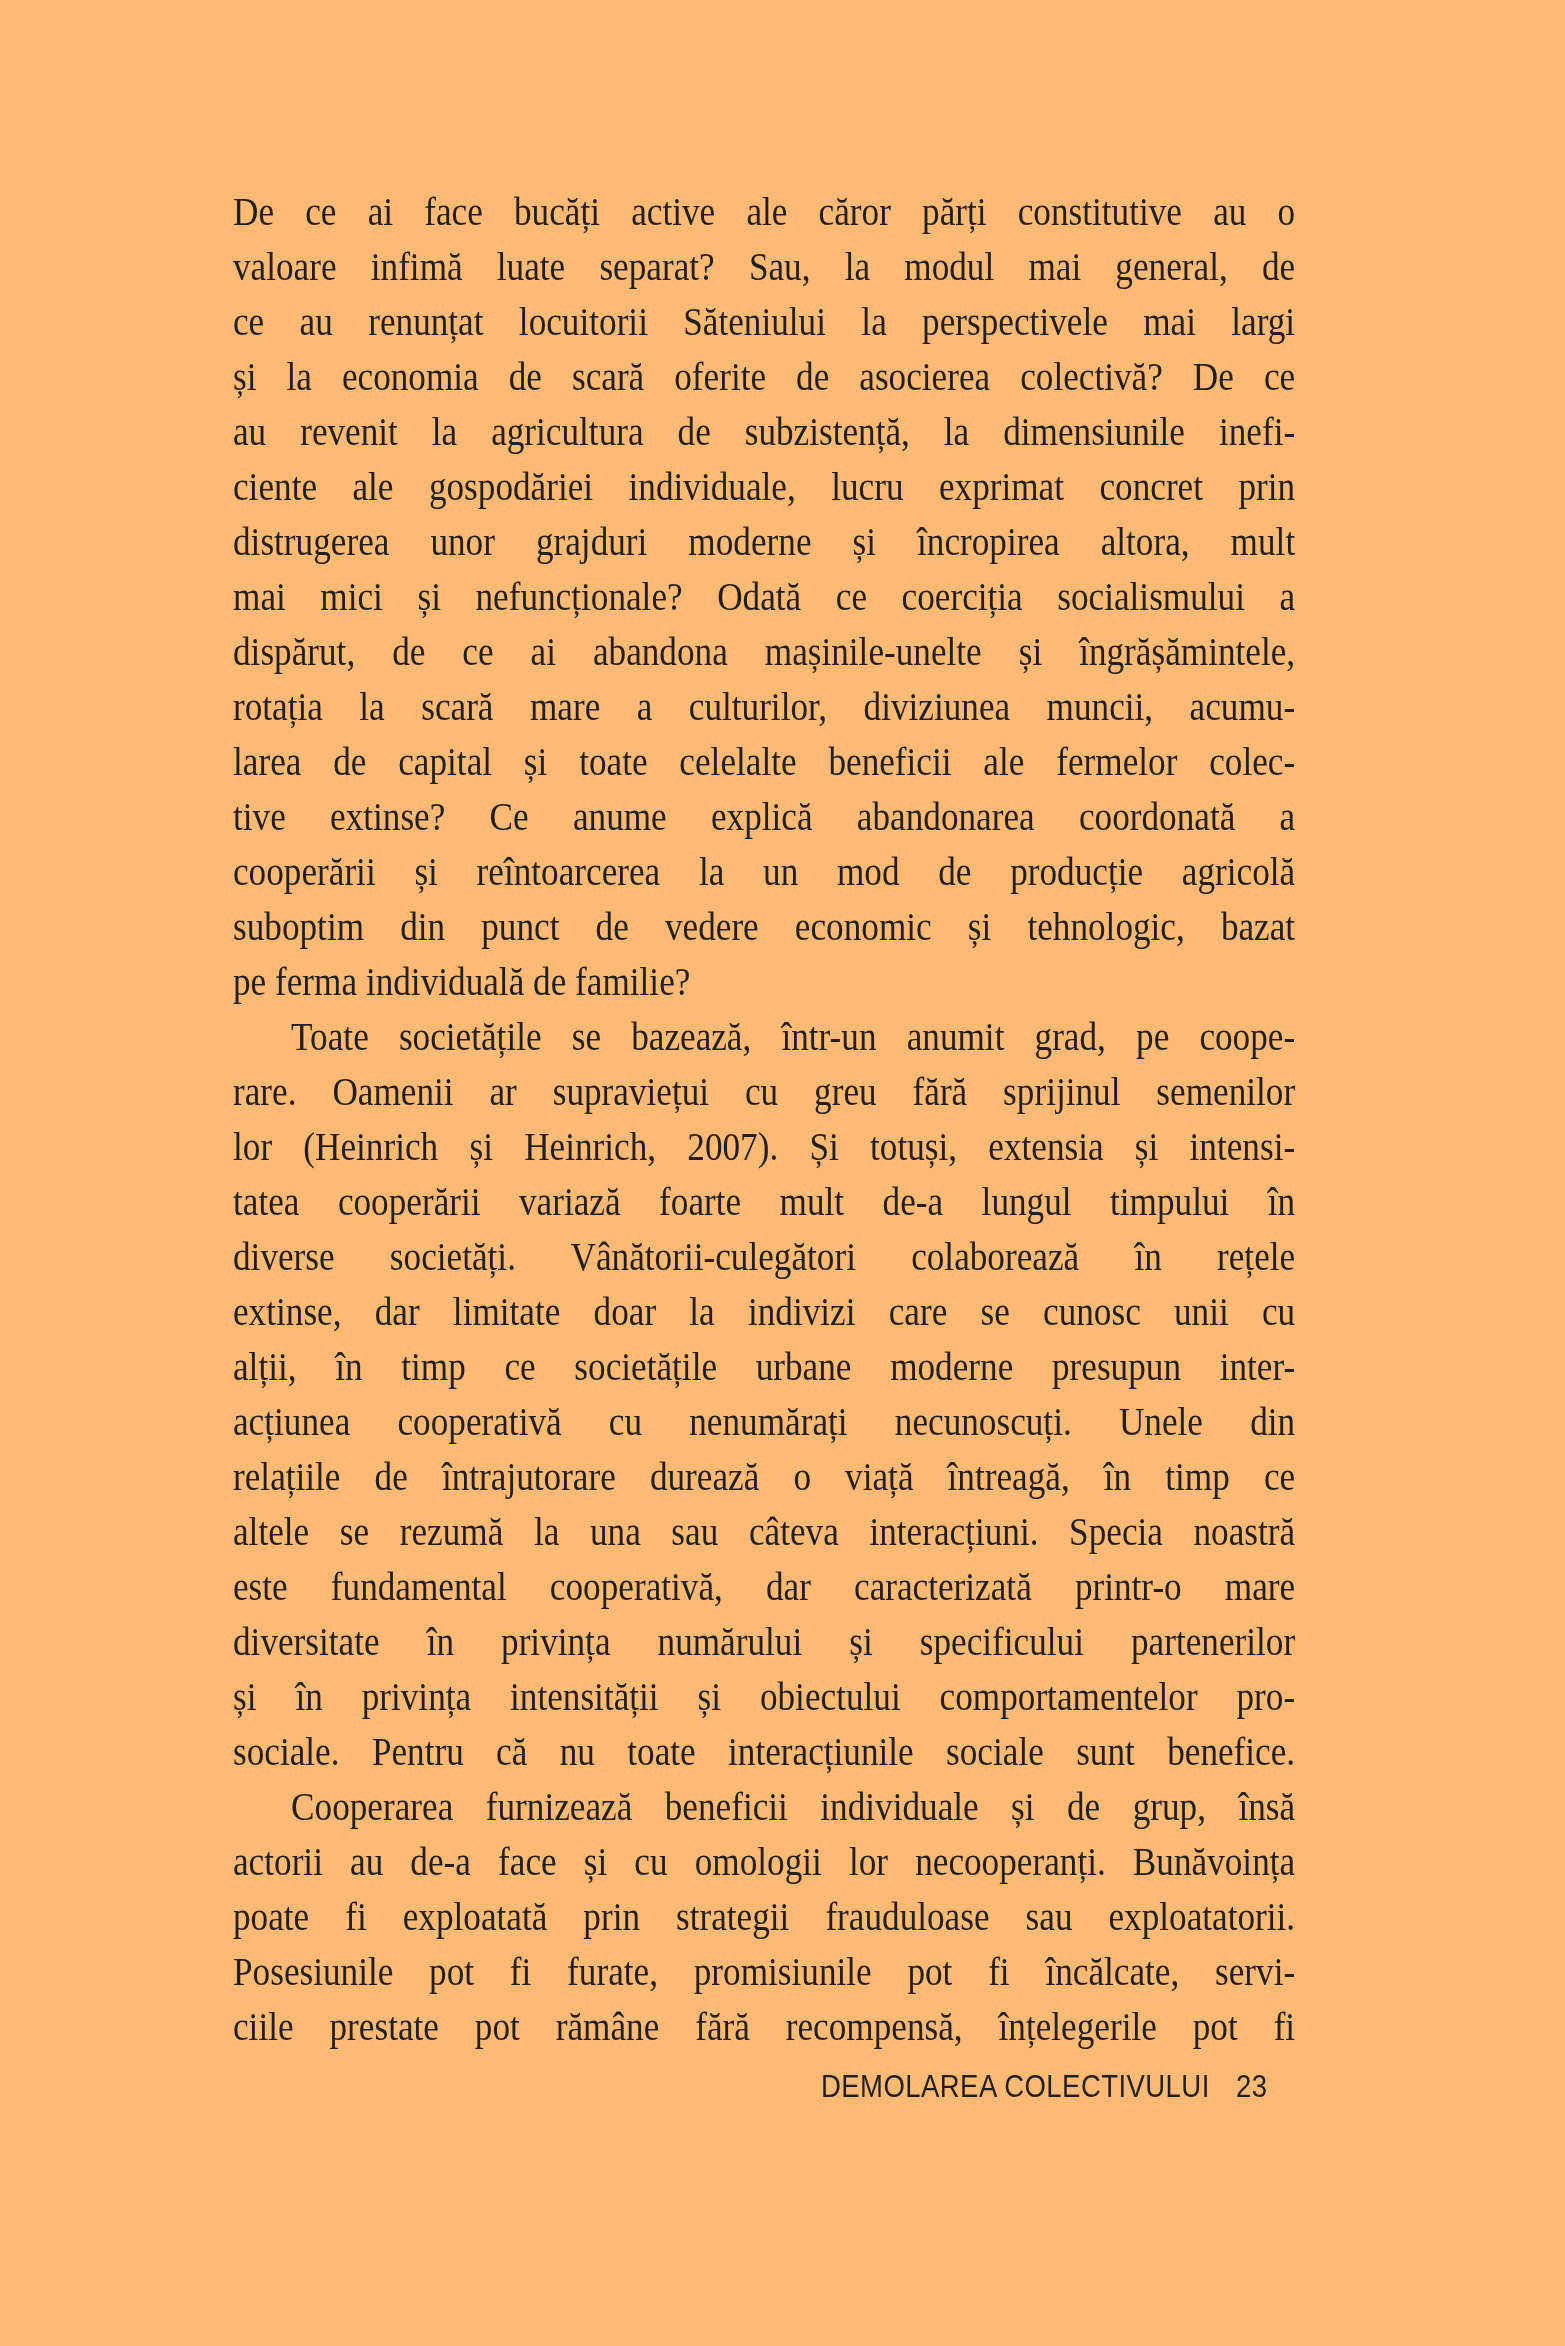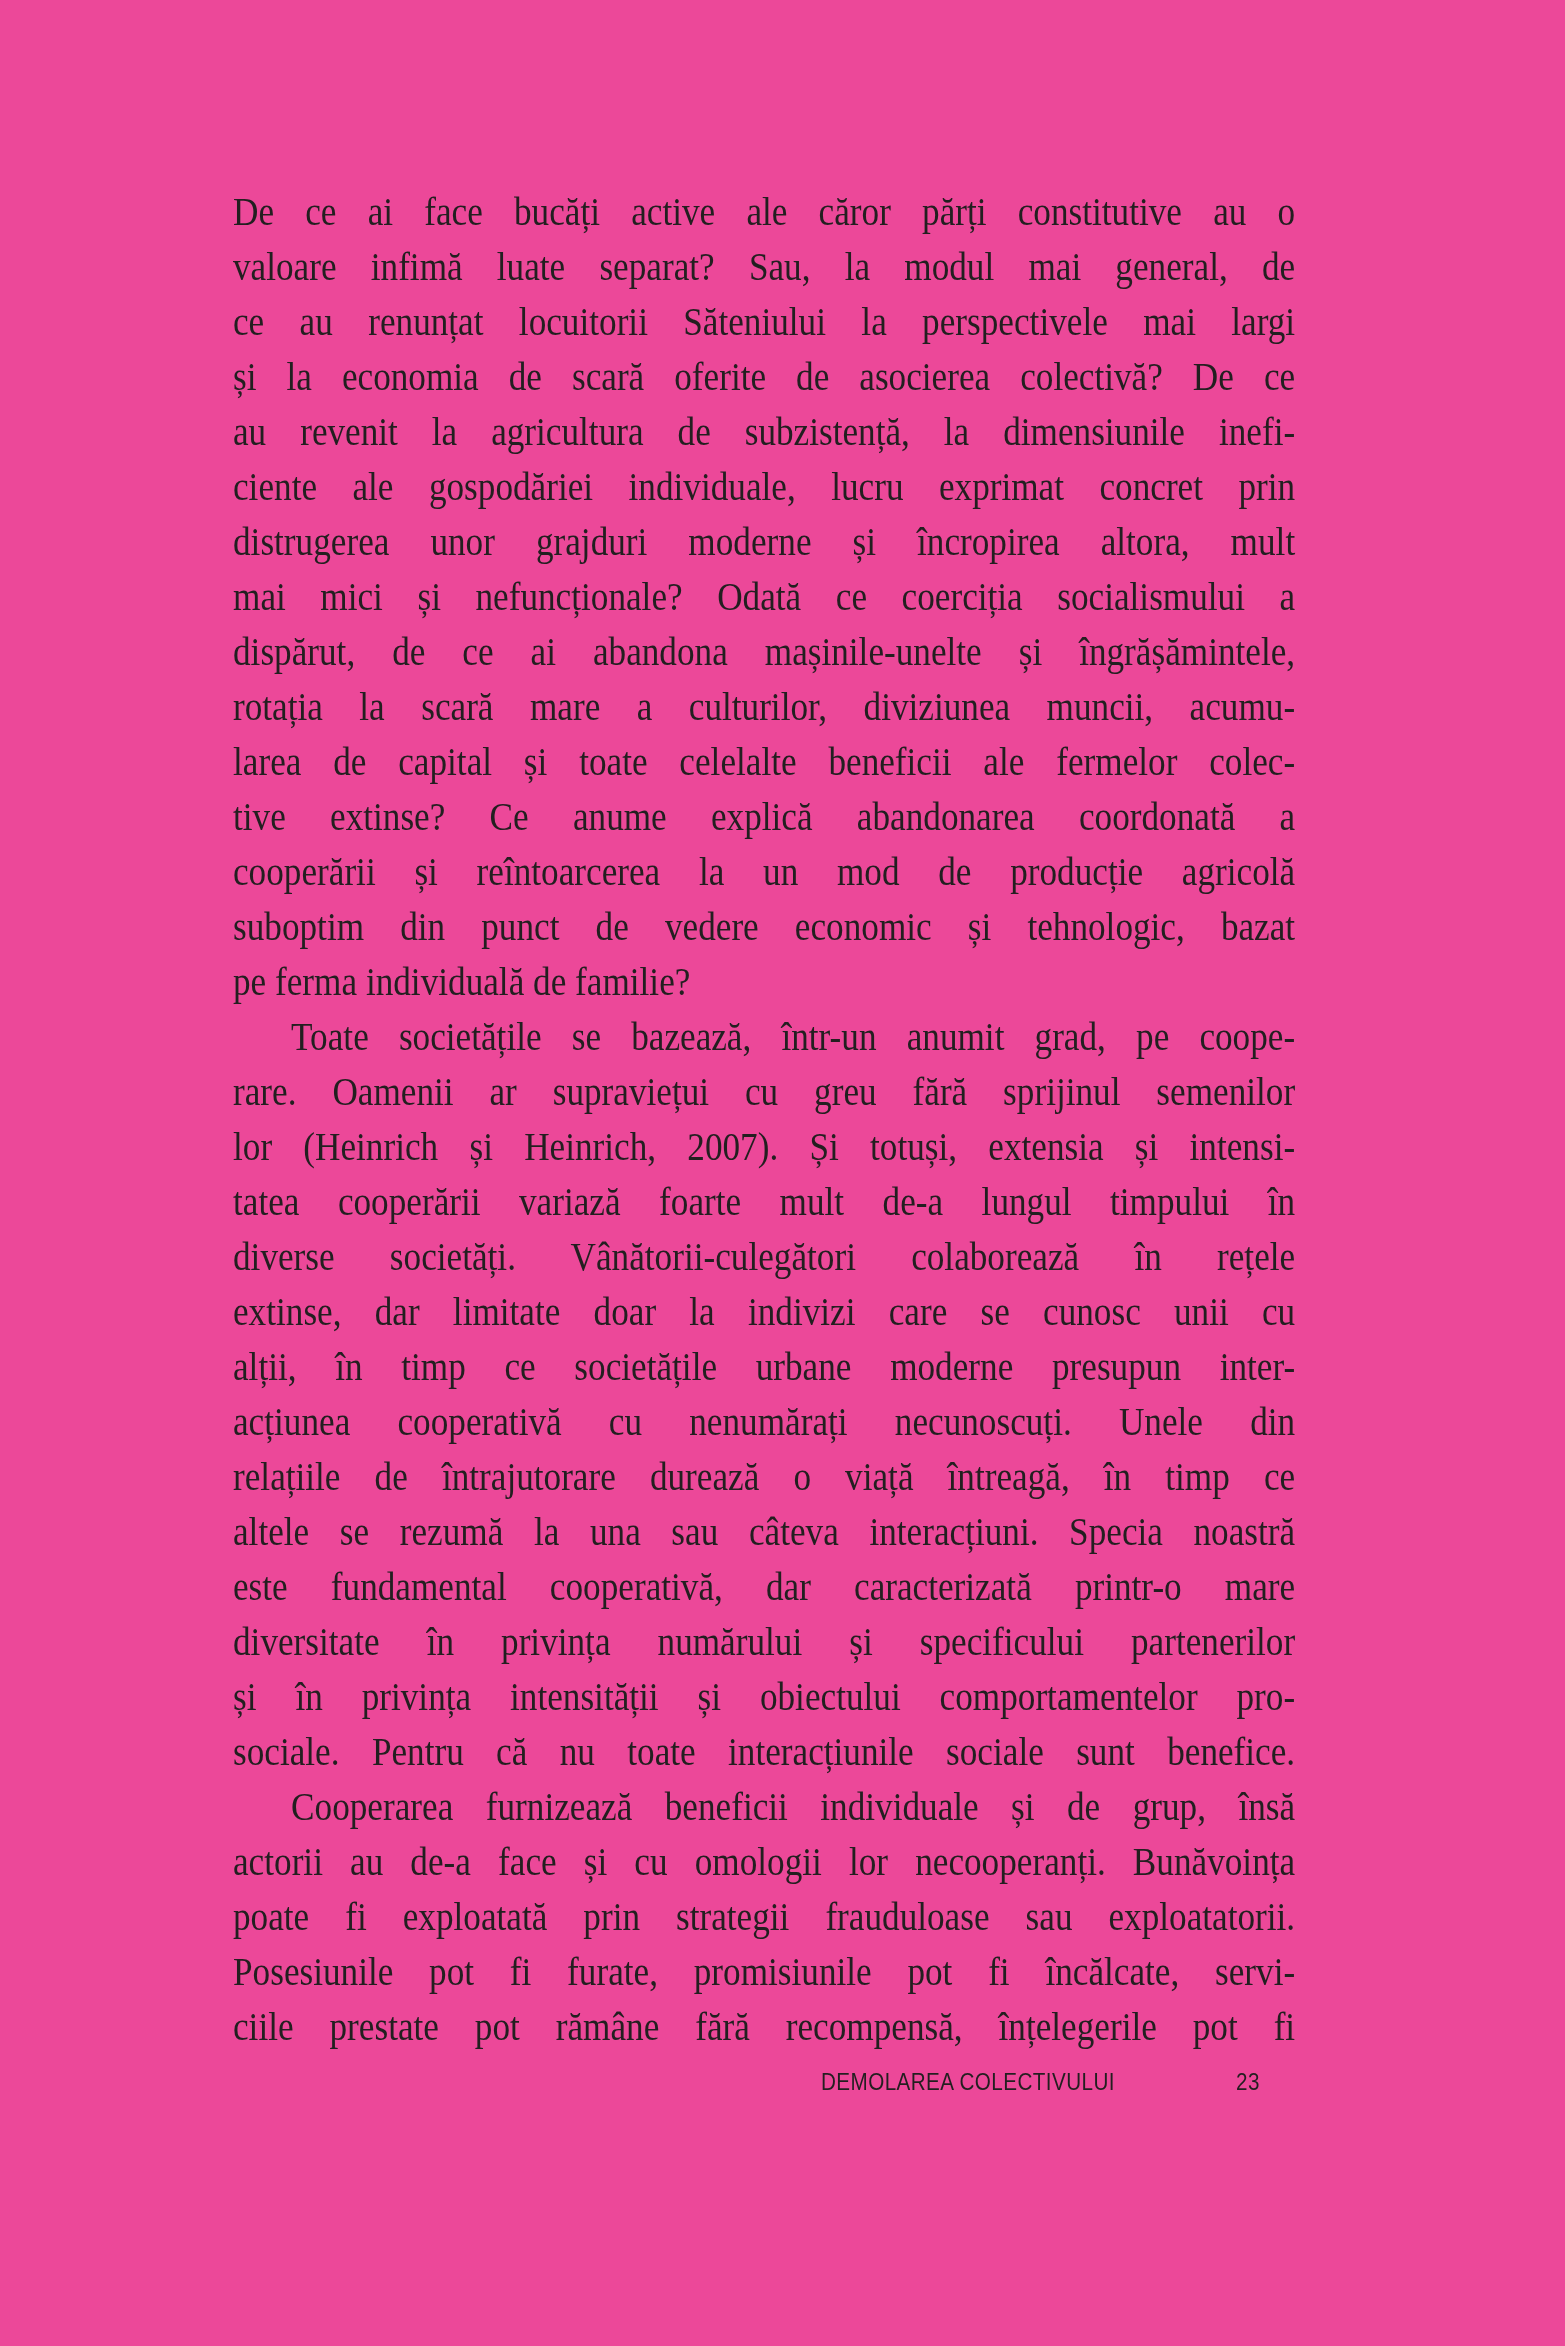--- a/index.html
+++ b/index.html
@@ -1,17 +1,17 @@
 <!DOCTYPE html>
 <html style="font-size:15px"><head>
 <meta charset="utf-8">
 <style>
   html, body { margin: 0; padding: 0; background: #ffffff; }
   body { width: 1565px; height: 2347px; position: relative; overflow: hidden; }
-  .page { position: absolute; left: 0; top: 0; width: 1565px; height: 2347px; background: #ec4899; }
+  .page { position: absolute; left: 0; top: 0; width: 1565px; height: 2347px; background: #fdba74; }
   .text-block {
     position: absolute;
     left: 233px;
     top: 184px;
     width: 1207px;             
     transform: scaleX(0.88);
     transform-origin: 0 0;
     font-family: "Liberation Serif", "DejaVu Serif", serif;
     font-size: 40px;
     line-height: 55px;
@@ -27,21 +27,21 @@
   }
   .line.last { text-align-last: left; }
   .line.indent { padding-left: 66px; }
   .running-foot {
     position: absolute;
     top: 2068px;
     left: 821px;
     width: 473px;
     height: 34px;
     font-family: "Liberation Sans", "DejaVu Sans", sans-serif;
-    font-size: 24px;
+    font-size: 32px;
     letter-spacing: 0.5px;
     color: #231f20;
   }
   .running-title {
     position: absolute;
     left: 0;
     top: 0;
     transform: scaleX(0.86);
     transform-origin: 0 0;
     white-space: nowrap;

